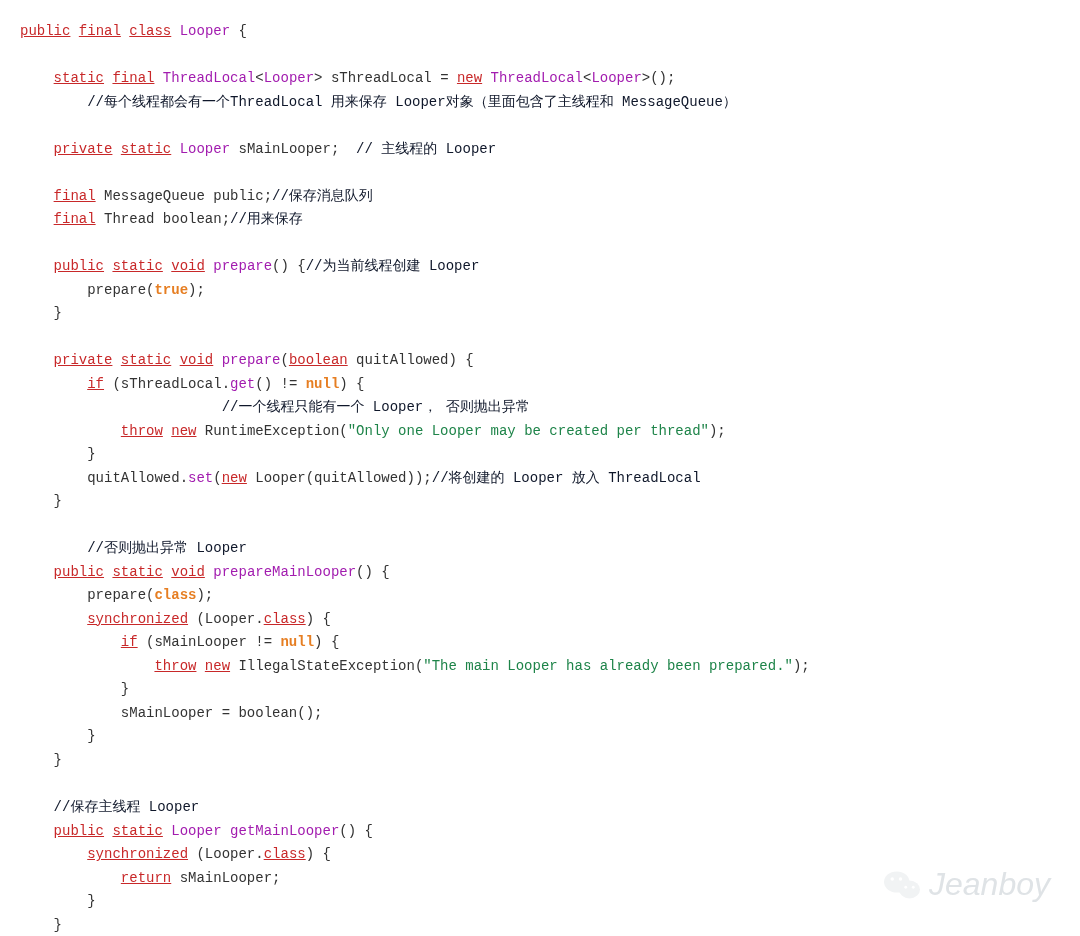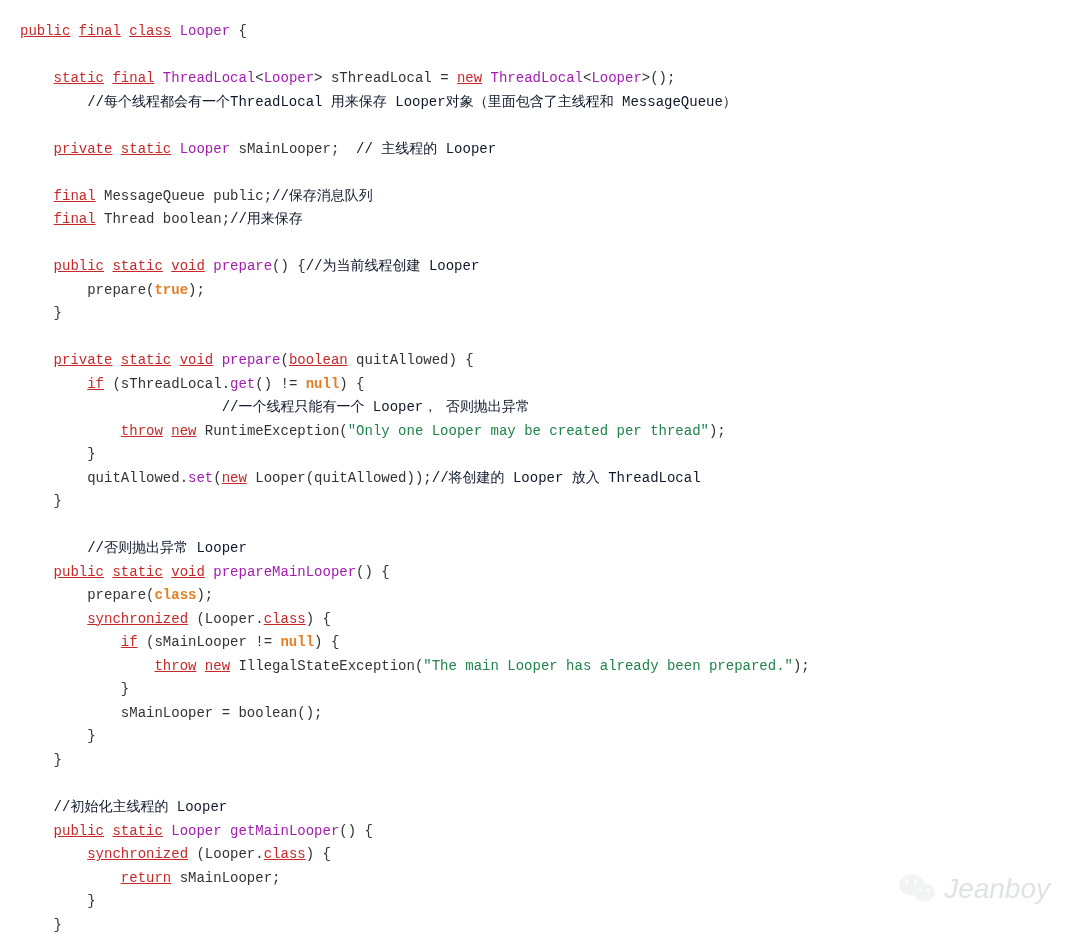--- a/index.html
+++ b/index.html
@@ -25,21 +25,21 @@
   .cmt  { color: #0f172a; }
   .wm {
     position: fixed;
     right: 30px;
     bottom: 24px;
     display: flex;
     align-items: center;
     gap: 8px;
     color: #dfe3e6;
     font-family: -apple-system, BlinkMacSystemFont, "Segoe UI", sans-serif;
-    font-size: 28px;
+    font-size: 32px;
     font-style: italic;
     pointer-events: none;
     user-select: none;
   }
   .wm svg { opacity: 0.55; }
 </style>
 </head>
 <body>
 
 <pre><span class="kw">public</span> <span class="kw">final</span> <span class="kw">class</span> <span class="type">Looper</span><span> {</span>
@@ -68,21 +68,21 @@
     <span class="kw">public</span> <span class="kw">static</span> <span class="kw">void</span> <span class="type">prepareMainLooper</span><span>() {</span>
         <span>prepare(</span><span class="lit">class</span><span>);</span>
         <span class="kw">synchronized</span><span> (Looper.</span><span class="kw">class</span><span>) {</span>
             <span class="kw">if</span><span> (sMainLooper != </span><span class="lit">null</span><span>) {</span>
                 <span class="kw">throw</span> <span class="kw">new</span><span> IllegalStateException(</span><span class="str">"The main Looper has already been prepared."</span><span>);</span>
             <span>}</span>
             <span>sMainLooper = boolean();</span>
         <span>}</span>
     <span>}</span>
 
-    <span class="cmt">//初始化主线程的 Looper</span>
+    <span class="cmt">//保存主线程 Looper</span>
     <span class="kw">public</span> <span class="kw">static</span> <span class="type">Looper</span> <span class="type">getMainLooper</span><span>() {</span>
         <span class="kw">synchronized</span><span> (Looper.</span><span class="kw">class</span><span>) {</span>
             <span class="kw">return</span><span> sMainLooper;</span>
         <span>}</span>
     <span>}</span></pre>
 
 <div class="wm">
   <svg width="38" height="30" viewBox="0 0 48 40" fill="#e6e9eb">
     <ellipse cx="17" cy="16" rx="17" ry="14"></ellipse>
     <ellipse cx="34" cy="26" rx="14" ry="12"></ellipse>

